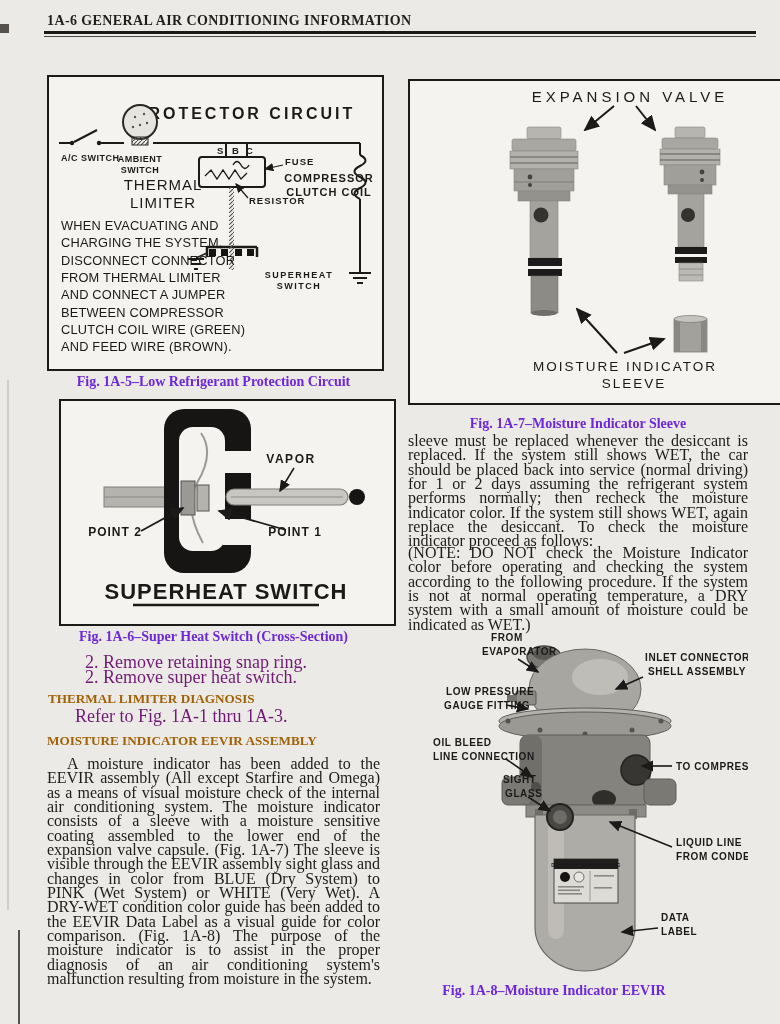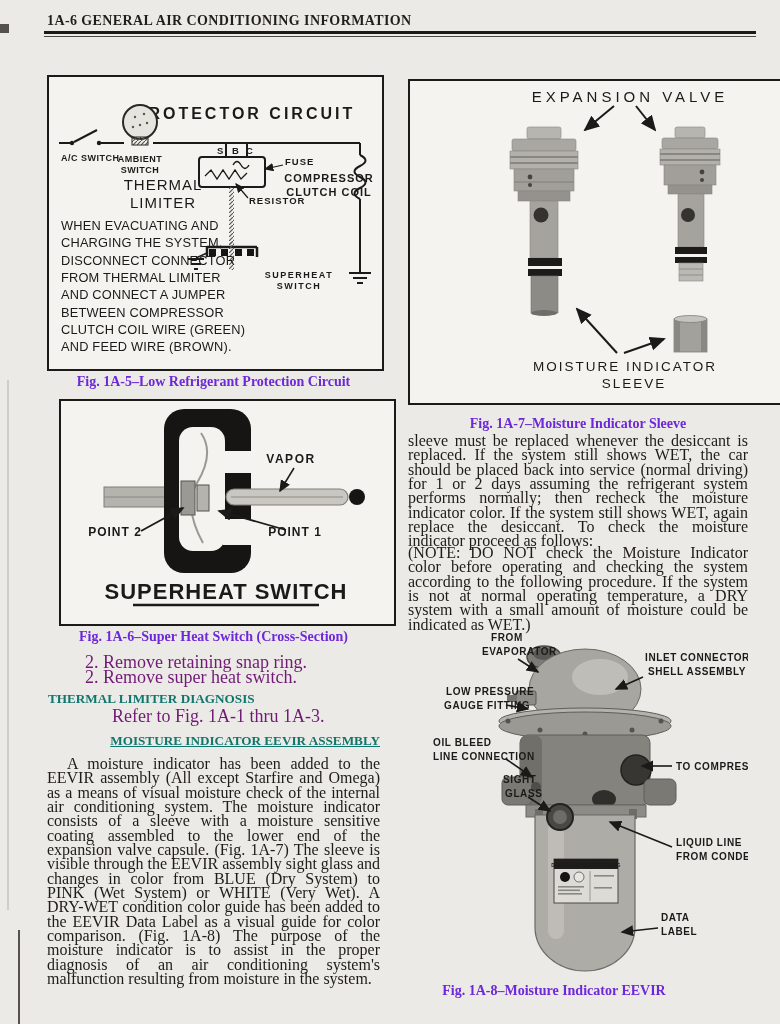--- a/index.html
+++ b/index.html
@@ -6,21 +6,21 @@
   body{width:780px;height:1024px;background:#eceae6;overflow:hidden;}
   .page{position:relative;width:692px;height:1024px;background:#eceae6;color:#211f1c;}
   .abs{position:absolute;}
   .hdr{left:47px;top:13px;width:700px;font-family:"Liberation Serif",serif;font-weight:bold;font-size:14px;letter-spacing:.4px;}
   .rule1{left:44px;top:31px;width:712px;height:3px;background:#1c1a17;}
   .rule2{left:44px;top:36px;width:712px;height:1px;background:#4a4844;}
   .figbox{position:absolute;background:#f4f3ef;border:2.5px solid #1b1a18;}
   .caption{position:absolute;text-align:center;font-family:"Liberation Serif",serif;font-weight:bold;font-size:14px;color:#6d28d9;}
   .body-text{position:absolute;font-family:"Liberation Serif",serif;font-size:16px;line-height:14.35px;text-align:justify;color:#1e1c19;}
   .indent{text-indent:20px;}
-  .heading{position:absolute;font-family:"Liberation Serif",serif;font-weight:bold;font-size:13.2px;color:#0f766e;}
+  .heading{position:absolute;font-family:"Liberation Serif",serif;font-weight:bold;font-size:13.2px;color:#a16207;}
   .step{position:absolute;font-family:"Liberation Serif",serif;font-size:18px;color:#701a75;}
   svg text{font-family:"Liberation Sans",sans-serif;fill:#1b1a18;}
   .artifact{position:absolute;background:#55524e;}
 </style>
 </head>
 <body>
 
 <div class="page">
 
   <div class="abs artifact" style="left:0;top:24px;width:9px;height:9px;"></div>
@@ -141,22 +141,22 @@
       <path d="M225,129 L158,110" stroke="#1b1a18" stroke-width="1.8" marker-end="url(#ah2)" fill="none"></path>
       <text x="165" y="198" text-anchor="middle" font-size="22" font-weight="bold" letter-spacing="1">SUPERHEAT SWITCH</text>
       <path d="M72,204 H258" stroke="#1b1a18" stroke-width="2.5"></path>
     </svg>
   </div>
   <div class="caption" style="left:47px;top:629px;width:333px;">Fig. 1A-6–Super Heat Switch (Cross-Section)</div>
 
   <div class="step" style="left:85px;top:652px;">2. Remove retaining snap ring.</div>
   <div class="step" style="left:85px;top:667px;">2. Remove super heat switch.</div>
   <div class="heading" style="left:48px;top:691px;">THERMAL LIMITER DIAGNOSIS</div>
-  <div class="step" style="left:75px;top:706px;margin-left:37px;">Refer to Fig. 1A-1 thru 1A-3.</div>
-  <div class="heading" style="left:47px;top:733px;width:333px;text-align:right;text-decoration:underline;">MOISTURE INDICATOR EEVIR ASSEMBLY</div>
+  <div class="step" style="left:75px;top:706px;">Refer to Fig. 1A-1 thru 1A-3.</div>
+  <div class="heading" style="left:47px;top:733px;width:333px;text-align:left;">MOISTURE INDICATOR EEVIR ASSEMBLY</div>
   <div class="body-text indent" style="left:47px;top:757px;width:333px;">A moisture indicator has been added to the EEVIR assembly (All except Starfire and Omega) as a means of visual moisture check of the internal air conditioning system. The moisture indicator consists of a sleeve with a moisture sensitive coating assembled to the lower end of the expansion valve capsule. (Fig. 1A-7) The sleeve is visible through the EEVIR assembly sight glass and changes in color from BLUE (Dry System) to PINK (Wet System) or WHITE (Very Wet). A DRY-WET condition color guide has been added to the EEVIR Data Label as a visual guide for color comparison. (Fig. 1A-8) The purpose of the moisture indicator is to assist in the proper diagnosis of an air conditioning system's malfunction resulting from moisture in the system.</div>
 
   <div class="figbox" style="left:408px;top:79px;width:340px;height:322px;padding-left:44px;">
     <svg width="335" height="317" viewBox="0 0 335 317">
       <defs>
         <marker id="ah3" markerWidth="8" markerHeight="8" refX="7" refY="3.5" orient="auto">
           <path d="M0,0 L8,3.5 L0,7 z" fill="#1b1a18"></path>
         </marker>
       </defs>
       <text x="176" y="21" text-anchor="middle" font-size="15" letter-spacing="4">EXPANSION VALVE</text>

